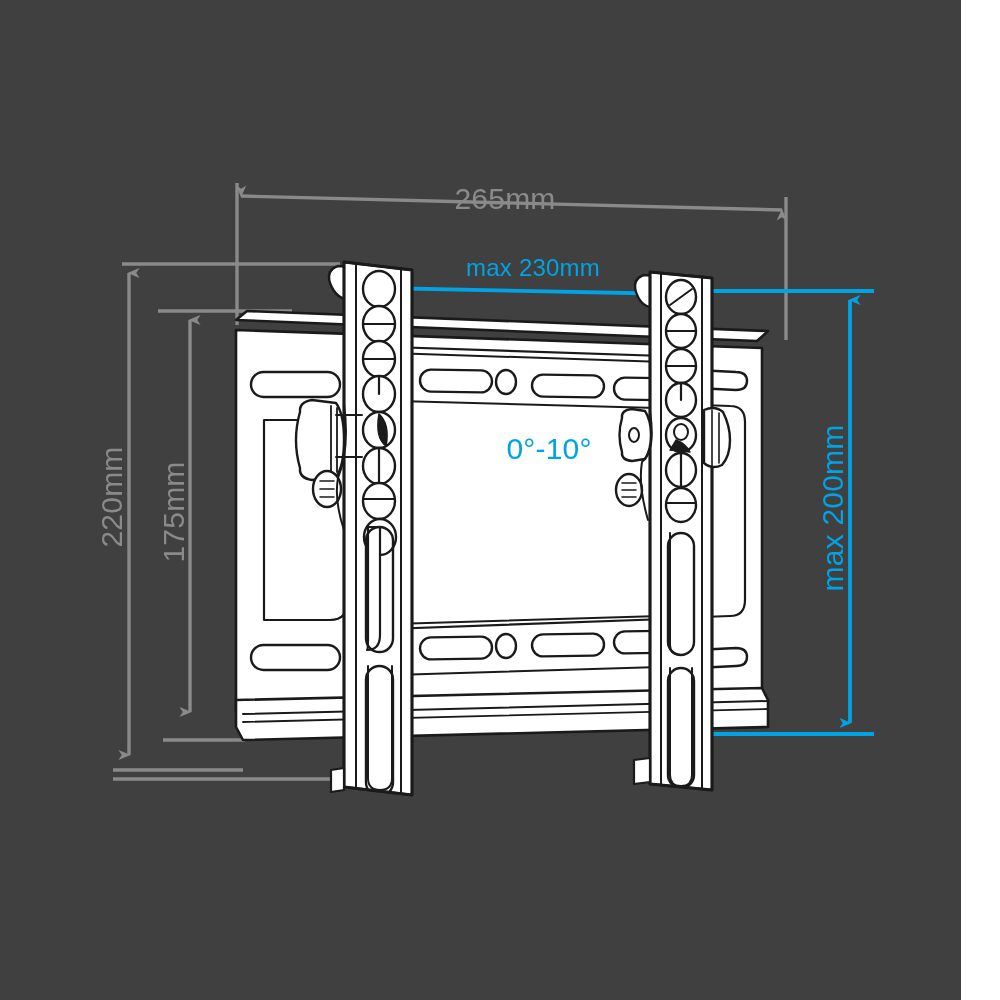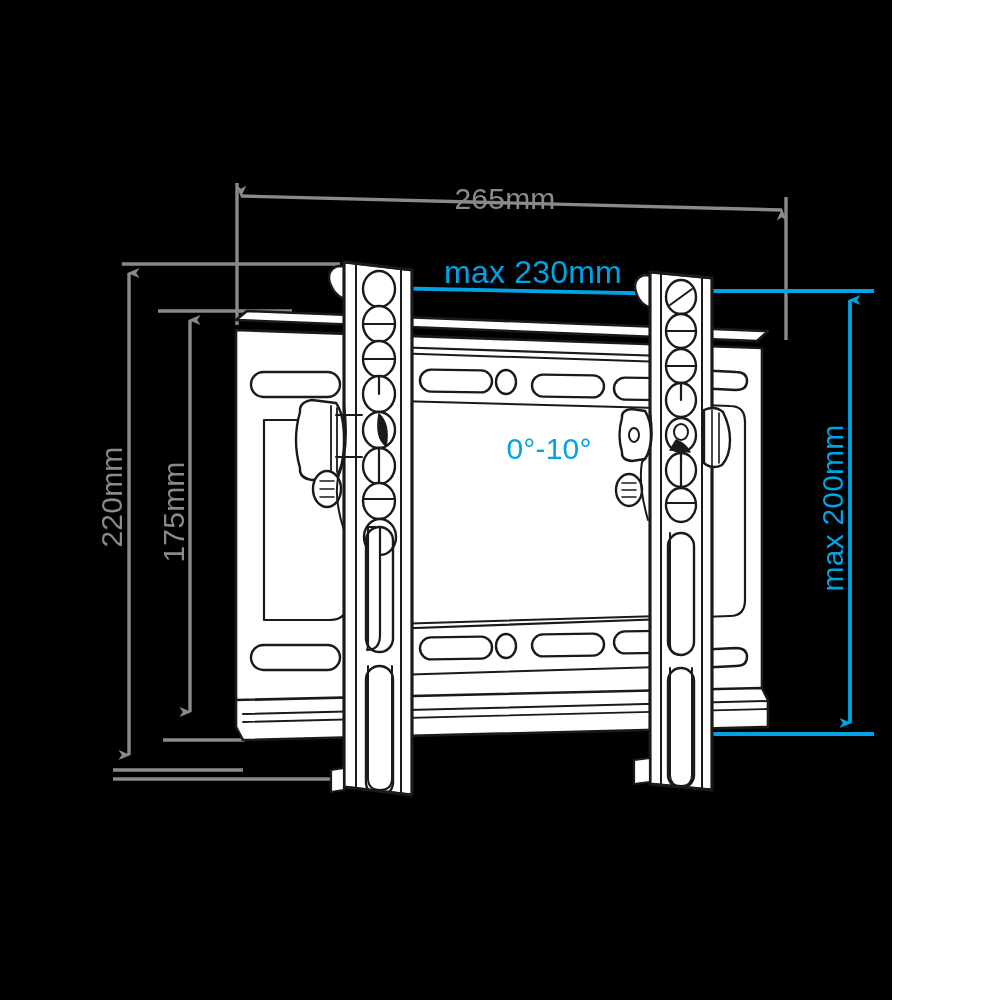--- a/index.html
+++ b/index.html
@@ -8,23 +8,23 @@
     background: #ffffff;
   }
   body {
     width: 1000px;
     height: 1000px;
     font-family: "Liberation Sans", sans-serif;
     overflow: hidden;
   }
   #stage {
     position: relative;
-    width: 892px;
+    width: 961px;
     height: 1000px;
-    background: #000000;
+    background: #404040;
   }
   #drawing {
     position: absolute;
     inset: 0;
     width: 1000px;
     height: 1000px;
   }
   .dim-label {
     position: absolute;
     white-space: nowrap;
@@ -34,21 +34,21 @@
     left: 505px;
     top: 182px;
     transform: translate(-50%, 0);
     font-size: 30px;
     color: #8a8a8a;
   }
   .lbl-max230 {
     left: 533px;
     top: 254px;
     transform: translate(-50%, 0);
-    font-size: 32px;
+    font-size: 24px;
     color: #00a3e4;
   }
   .lbl-220 {
     left: 112px;
     top: 497px;
     transform: translate(-50%, -50%) rotate(-90deg);
     font-size: 30px;
     color: #8a8a8a;
   }
   .lbl-175 {

